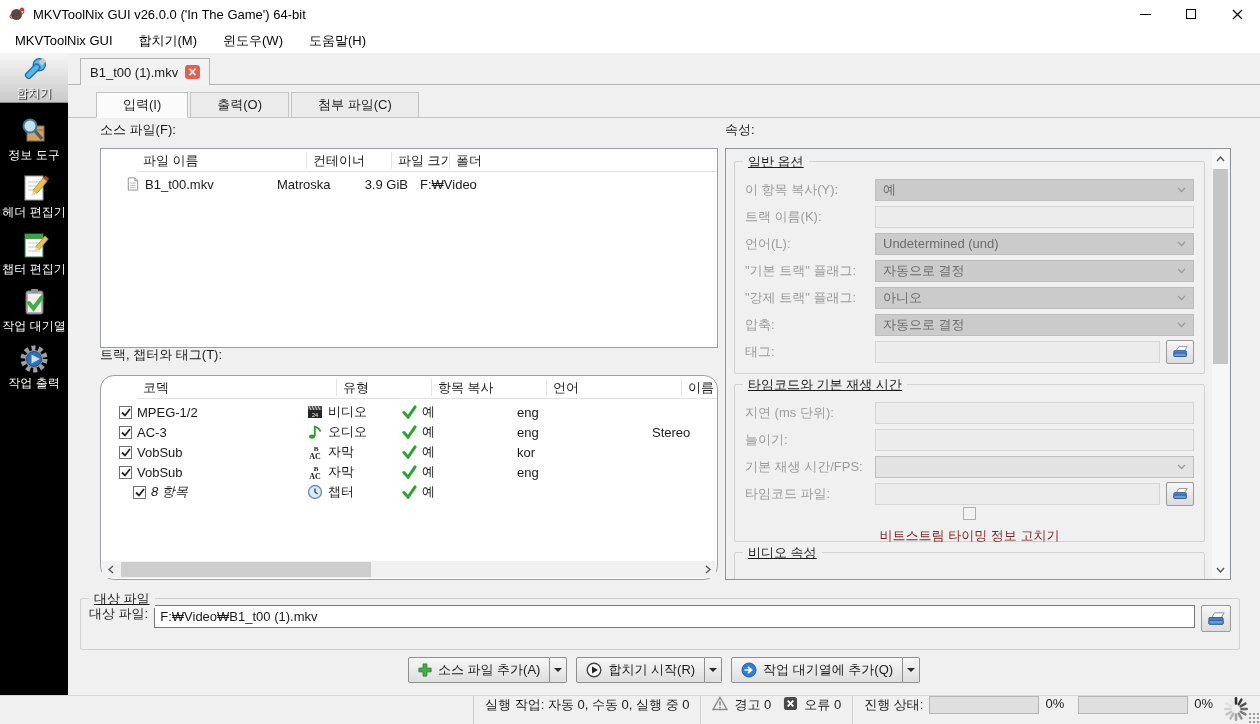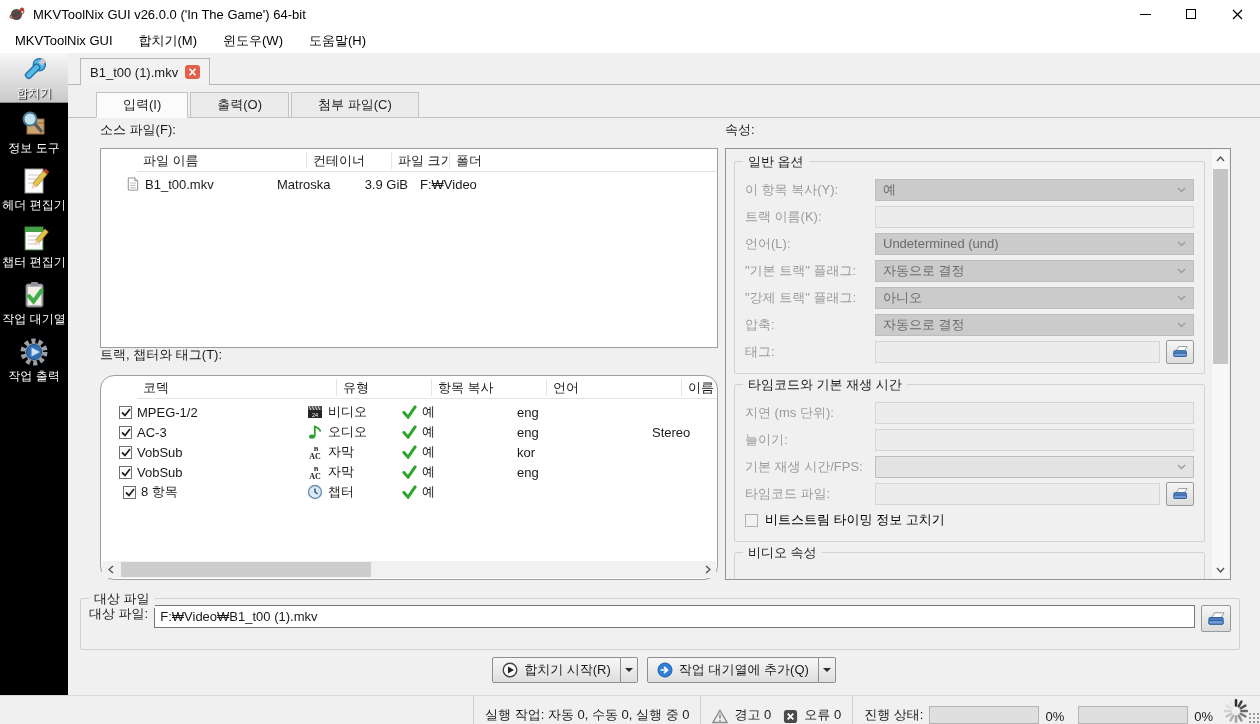--- a/index.html
+++ b/index.html
@@ -17,21 +17,21 @@
   .glyph-max{width:10px;height:10px;border:1px solid #000;display:block;}
 
   
   .menubar{position:absolute;top:28px;left:0;right:0;height:25px;background:#fff;display:flex;align-items:center;padding-left:2px;}
   .menuitem{padding:3px 13px;color:#000;}
 
   
   .sidebar{position:absolute;top:53px;left:0;width:68px;bottom:29px;background:#000;}
   .sbitem{height:57px;display:flex;flex-direction:column;align-items:center;justify-content:center;padding-top:2px;}
   .sbitem .sblabel{color:#fff;font-size:12px;text-shadow:1px 1px 1px #000;margin-top:0px;white-space:nowrap;}
-  .sbitem.sel{background:linear-gradient(#f6f6f6,#c9c9c9);border-bottom:1px solid #888;height:50px;margin-bottom:0;align-items:center;}
+  .sbitem.sel{background:linear-gradient(#f6f6f6,#c9c9c9);border-bottom:1px solid #888;height:50px;margin-bottom:7px;align-items:center;}
 
   
   .main{position:absolute;top:53px;left:68px;right:0;bottom:29px;background:#f0f0f0;}
 
   
   .filetabbar{position:absolute;top:5px;left:0;right:0;height:27px;border-bottom:1px solid #b6b6b6;}
   .filetab{position:absolute;left:12px;top:0;height:27px;background:#f2f2f2;border:1px solid #b6b6b6;border-bottom:none;
            display:flex;align-items:center;gap:7px;padding:0 9px;}
 
   
@@ -60,46 +60,46 @@
   .htrack{position:relative;flex:1;}
   .hthumb{position:absolute;left:2px;top:1px;height:15px;width:250px;background:#cdcdcd;}
   .vscroll{position:absolute;top:1px;bottom:1px;right:1px;width:17px;background:#f7f7f7;display:flex;flex-direction:column;}
   .vtrack{position:relative;flex:1;}
   .vthumb{position:absolute;top:2px;left:1px;width:15px;height:195px;background:#c5c5c5;}
 
   
   .propspanel{position:absolute;left:657px;top:95px;width:506px;height:432px;border:1px solid #8f959b;background:#f0f0f0;overflow:hidden;}
   .propinner{position:absolute;left:0;top:0;right:17px;bottom:0;padding:12px 8px 0 8px;overflow:hidden;}
   .group{position:relative;border:1px solid #d2d2d2;border-radius:2px;margin-bottom:10px;padding:14px 10px 8px 10px;}
-  .legend{position:absolute;top:-9px;left:8px;background:#f0f0f0;padding:0 5px;color:#1a1a1a;}
+  .legend{position:absolute;top:-9px;left:8px;background:#f0f0f0;padding:0 5px;color:#1a1a1a;text-decoration:underline;}
   .prow{display:flex;align-items:center;height:27px;}
   .plabel{width:130px;flex:none;color:#9b9b9b;white-space:nowrap;}
   .sel-dis{flex:1;height:22px;background:#cbcbcb;border:1px solid #bdbdbd;color:#6b6b6b;display:flex;align-items:center;padding:0 7px;justify-content:space-between;}
   .sel-empty{background:#e3e3e3;}
   .inp-dis{flex:1;height:22px;background:#ececec;border:1px solid #d5d5d5;}
   .mini-btn{width:28px;height:24px;margin-left:6px;flex:none;background:linear-gradient(#f6f6f6,#dcdcdc);border:1px solid #9a9a9a;border-radius:2px;display:flex;align-items:center;justify-content:center;}
-  .chkrow{display:flex;align-items:center;gap:7px;height:26px;color:#000000;}
+  .chkrow{display:flex;align-items:center;gap:7px;height:26px;color:#7f1d1d;flex-direction:column;}
 
   
   .destgroup{position:absolute;left:12px;top:545px;width:1160px;height:52px;border:1px solid #d2d2d2;border-radius:2px;}
   .destgroup .legend{background:#f0f0f0;}
   .destrow{display:flex;align-items:flex-start;height:100%;padding:6px 8px 0 8px;}
   .destlabel{flex:none;margin-right:6px;color:#1a1a1a;white-space:nowrap;}
   .destinput{flex:1;height:23px;background:#fff;border:1px solid #767676;padding:0 5px;display:flex;align-items:center;white-space:nowrap;overflow:hidden;}
 
   
   .actions{position:absolute;left:0;right:0;top:604px;display:flex;justify-content:center;gap:9px;}
   .splitbtn{display:flex;height:26px;}
   .btn-main{display:flex;align-items:center;gap:6px;padding:0 9px;background:linear-gradient(#f7f7f7,#dedede);border:1px solid #8e8e8e;border-radius:2px 0 0 2px;}
   .btn-arrow{width:17px;background:linear-gradient(#f7f7f7,#dedede);border:1px solid #8e8e8e;border-left:none;border-radius:0 2px 2px 0;display:flex;align-items:center;justify-content:center;}
   .dn-tri{width:0;height:0;border-left:4px solid transparent;border-right:4px solid transparent;border-top:4px solid #2b2b2b;}
 
   
   .statusbar{position:absolute;left:0;right:0;bottom:0;height:29px;background:#f0f0f0;border-top:1px solid #d9d9d9;display:flex;align-items:center;font-size:13px;}
-  .seg{display:flex;align-items:flex-end;gap:6px;height:100%;padding:0 11px;border-left:1px solid #cfcfcf;}
+  .seg{display:flex;align-items:flex-start;gap:6px;height:100%;padding:0 11px;border-left:1px solid #cfcfcf;}
   .seg.first{margin-left:auto;}
   .pbar{width:110px;height:18px;background:#dfdfdf;border:1px solid #b5b5b5;}
   .grip{position:absolute;right:1px;bottom:1px;width:10px;height:10px;
         background:radial-gradient(circle at 1px 1px,#9a9a9a 1px,transparent 1.4px);background-size:4px 4px;}
 </style>
 </head>
 <body>
 
 <div class="win">
 
@@ -363,21 +363,21 @@
             <svg width="15" height="14" viewBox="0 0 16 15">
               <path d="M2 8 l4.5 5 7.5-11" stroke="#2fa32f" stroke-width="3.2" fill="none" stroke-linecap="round"></path>
             </svg>
           <span>예</span>
           </span>
         <span class="cell">eng</span>
         <span class="cell"></span>
       </div>
 
       <div class="trow trk-grid">
-        <span class="cell" style="padding-left:22px;">
+        <span class="cell" style="padding-left:32px;font-style:italic;">
           <span class="cbox">
               <svg width="10" height="9" viewBox="0 0 10 9">
                 <path d="M1 4.5 l3 3 5-6.5" stroke="#222" stroke-width="1.8" fill="none"></path>
               </svg>
             </span>
           <span>8 항목</span>
           </span>
         <span class="cell">
             <svg width="16" height="16" viewBox="0 0 16 16">
             <circle cx="8" cy="8" r="6.5" fill="#dce9f7" stroke="#6d8fb5" stroke-width="1.4"></circle>
@@ -562,20 +562,31 @@
           <svg width="19" height="17" viewBox="0 0 20 18">
             <path d="M5 8 l3-5 h10 l-3 5z" fill="#fff" stroke="#8a8f94"></path>
             <rect x="2" y="8" width="15" height="7" rx="1" fill="#4f81c7" stroke="#2d5a96"></rect>
             <rect x="2" y="11" width="15" height="4" rx="1" fill="#6d9bd8" stroke="#2d5a96"></rect>
           </svg>
           </span>
       </div>
     </div>
 
     <div class="actions">
+      <div class="splitbtn">
+        <div class="btn-main">
+          <svg width="14" height="14" viewBox="0 0 15 15">
+            <path d="M5.5 1 h4 v4.5 H14 v4 H9.5 V14 h-4 V9.5 H1 v-4 h4.5z" fill="#3fae49" stroke="#2a7d33"></path>
+            </svg>
+          <span>소스 파일 추가(A)</span>
+        </div>
+        <div class="btn-arrow">
+            <span class="dn-tri"></span>
+          </div>
+      </div>
       <div class="splitbtn">
         <div class="btn-main">
           <svg width="16" height="16" viewBox="0 0 16 16">
             <circle cx="8" cy="8" r="6.8" fill="#fff" stroke="#444" stroke-width="1.4"></circle>
             <polygon points="6,4.6 12,8 6,11.4" fill="#222"></polygon>
             </svg>
           <span>합치기 시작(R)</span>
         </div>
         <div class="btn-arrow">
             <span class="dn-tri"></span>

